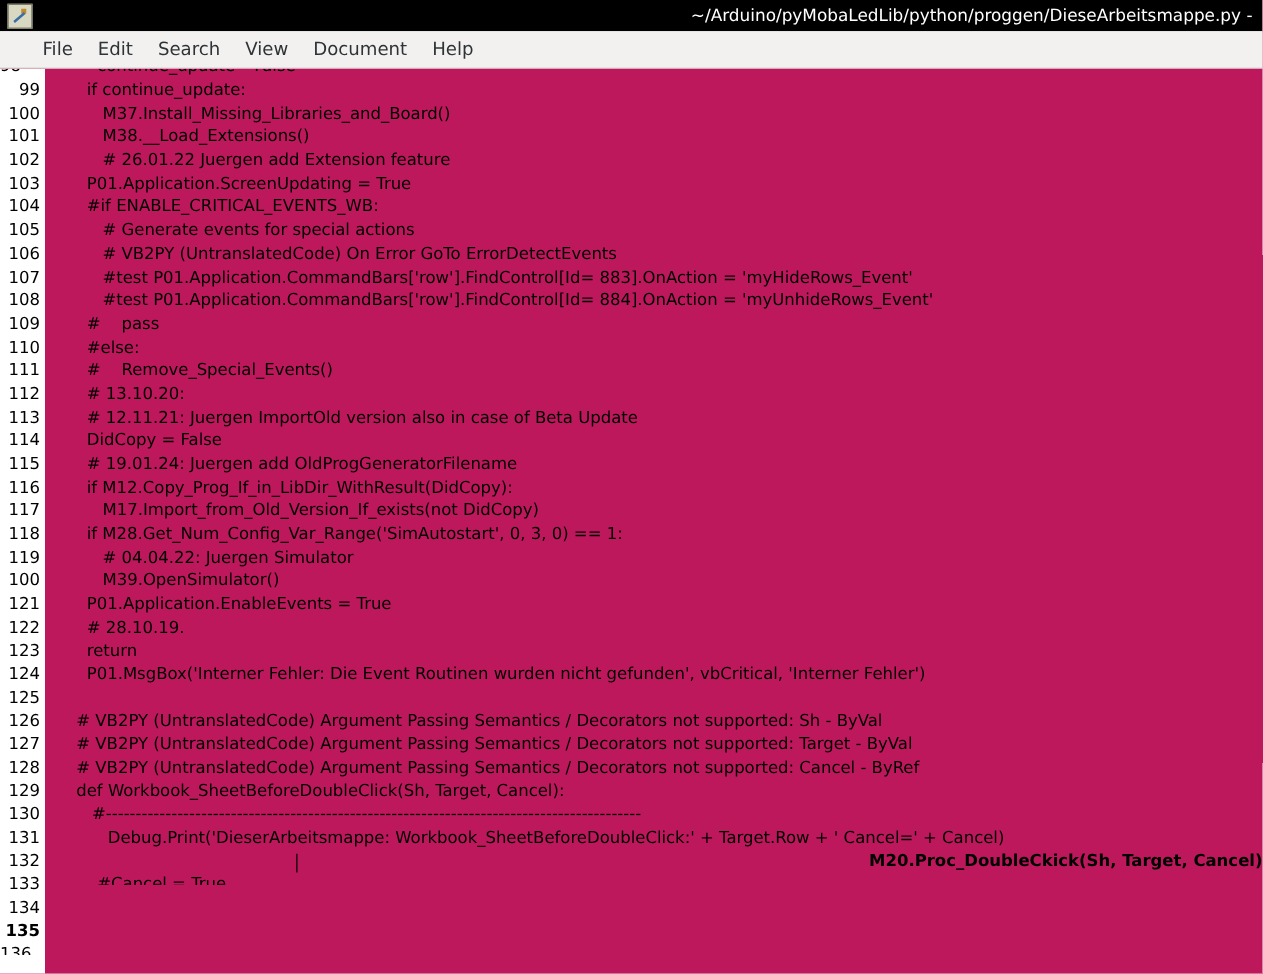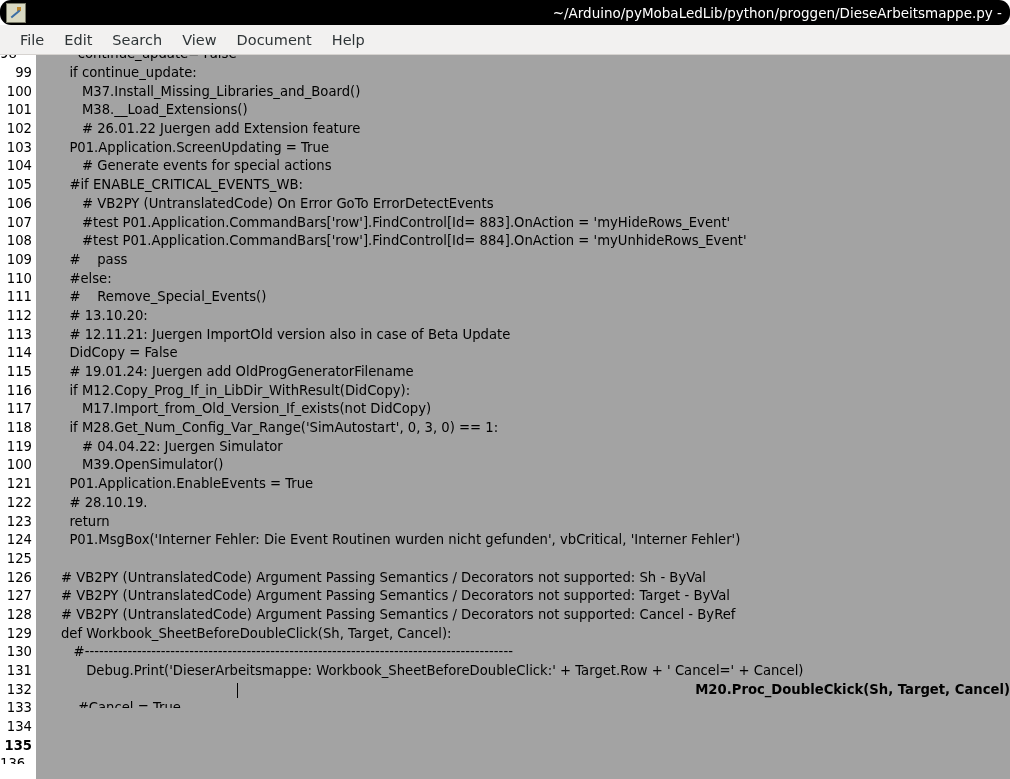--- a/index.html
+++ b/index.html
@@ -25,21 +25,20 @@
   
   .titlebar {
     height: 25px;
     background: #000000;
     color: #ffffff;
     display: flex;
     align-items: center;
     padding: 0 6px;
     box-sizing: border-box;
     flex: 0 0 auto;
-    border-radius: 11px;
   }
   .titlebar .app-icon {
     width: 18px;
     height: 18px;
     background: #d9d9c3;
     border: 1px solid #7a7a68;
     position: relative;
     margin-right: 6px;
     flex: 0 0 auto;
   }
@@ -71,38 +70,38 @@
     overflow: hidden;
     padding-right: 2px;
   }
   
   .menubar {
     height: 30px;
     background: #f2f1f0;
     border-bottom: 1px solid #d6d3d0;
     display: flex;
     align-items: center;
-    padding-left: 10px;
+    padding-left: 24px;
     box-sizing: border-box;
     flex: 0 0 auto;
   }
   .menu-item {
     padding: 3px 10px;
     font-size: 14.5px;
     color: #2e3436;
     font-family: "DejaVu Sans", sans-serif;
     cursor: default;
     border-radius: 2px;
   }
   
   .editor {
     flex: 1 1 auto;
     display: flex;
     overflow: hidden;
-    background: #a3a3a3;
+    background: #be185d;
     position: relative;
   }
   .gutter {
     flex: 0 0 auto;
     width: 36px;
     text-align: right;
     padding: 0 4px 0 0;
     box-sizing: border-box;
     background: #ffffff;
     color: #000000;
@@ -237,22 +236,22 @@
 
     <div class="code">
       <div class="clip-top">
           <div class="inner">    continue_update= False</div>
         </div>
       <div class="cl">  if continue_update:</div>
       <div class="cl">     M37.Install_Missing_Libraries_and_Board()</div>
       <div class="cl">     M38.__Load_Extensions()</div>
       <div class="cl">     # 26.01.22 Juergen add Extension feature</div>
       <div class="cl">  P01.Application.ScreenUpdating = True</div>
+      <div class="cl">  #if ENABLE_CRITICAL_EVENTS_WB:</div>
       <div class="cl">     # Generate events for special actions</div>
-      <div class="cl">  #if ENABLE_CRITICAL_EVENTS_WB:</div>
       <div class="cl">     # VB2PY (UntranslatedCode) On Error GoTo ErrorDetectEvents</div>
       <div class="cl">     #test P01.Application.CommandBars['row'].FindControl[Id= 883].OnAction = 'myHideRows_Event'</div>
       <div class="cl">     #test P01.Application.CommandBars['row'].FindControl[Id= 884].OnAction = 'myUnhideRows_Event'</div>
       <div class="cl">  #    pass</div>
       <div class="cl">  #else:</div>
       <div class="cl">  #    Remove_Special_Events()</div>
       <div class="cl">  # 13.10.20:</div>
       <div class="cl">  # 12.11.21: Juergen ImportOld version also in case of Beta Update</div>
       <div class="cl">  DidCopy = False</div>
       <div class="cl">  # 19.01.24: Juergen add OldProgGeneratorFilename</div>

